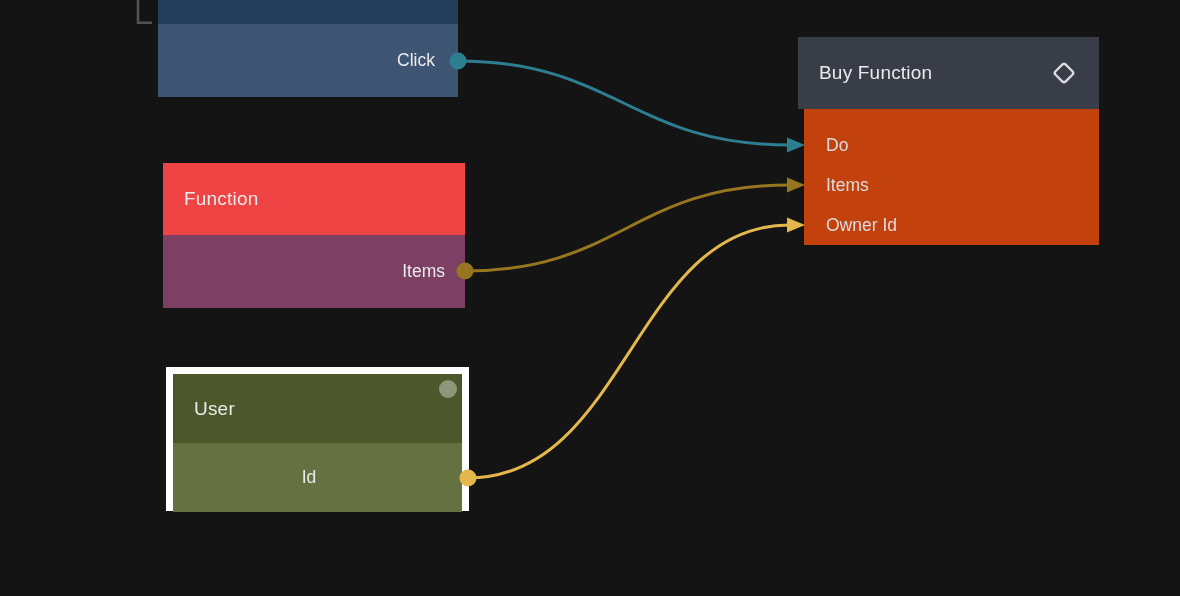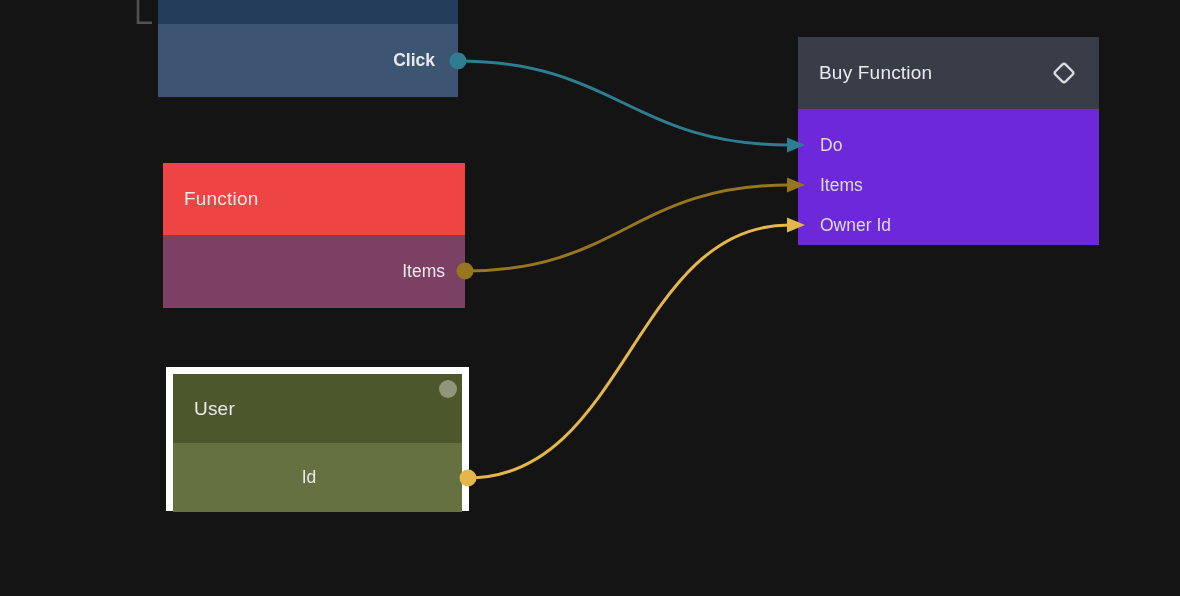--- a/index.html
+++ b/index.html
@@ -45,21 +45,21 @@
   .wire{fill:none; stroke-width:3; stroke-linecap:round;}
 </style>
 </head>
 <body>
 
 <div id="stage">
 
   <div class="node" id="click-node">
     <div class="header" style="background-color: rgb(35, 61, 90);"></div>
     <div class="body" style="background-color: rgb(62, 84, 115);">
-      <span class="port-row" style="color:#e9eaec;font-weight:bold;">Click</span>
+      <span class="port-row" style="color:#e9eaec;">Click</span>
     </div>
   </div>
 
   <div class="node" id="function-node">
     <div class="header" style="background-color: #ef4444;">
       <span>Function</span>
     </div>
     <div class="body" style="background-color: rgb(123, 64, 100);">
       <span class="port-row" style="color:#e9eaec;">Items</span>
     </div>
@@ -74,21 +74,21 @@
     </div>
   </div>
 
   <div class="node" id="buy-node">
     <div class="header" style="background-color: rgb(57, 61, 71);">
       <span>Buy Function</span>
       <svg width="28" height="28" viewBox="0 0 28 28">
         <rect x="6.8" y="6.8" width="14.4" height="14.4" rx="2.5" transform="rotate(45 14 14)" fill="none" stroke="#d9dbde" stroke-width="2.4"></rect>
       </svg>
     </div>
-    <div class="body" style="background-color: #6d28d9;">
+    <div class="body" style="background-color: #c2410c; margin-left: 6px;">
       <div class="port-row">Do</div>
       <div class="port-row">Items</div>
       <div class="port-row">Owner Id</div>
     </div>
   </div>
 
   <svg id="wires" width="1180" height="596" viewBox="0 0 1180 596">
 
     <path d="M138,0 L138,22.8 L152,22.8" fill="none" stroke-width="2.6" style="stroke: rgb(82, 82, 82);"></path>
 

